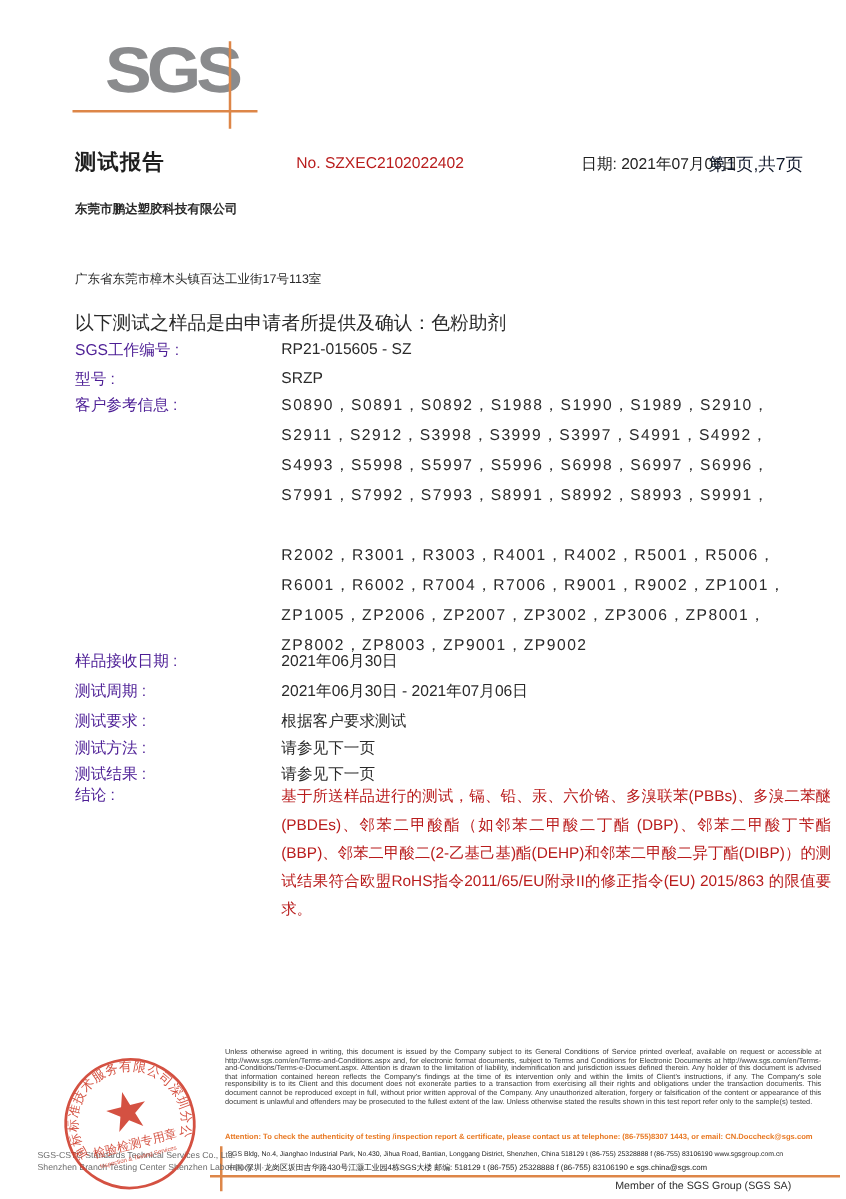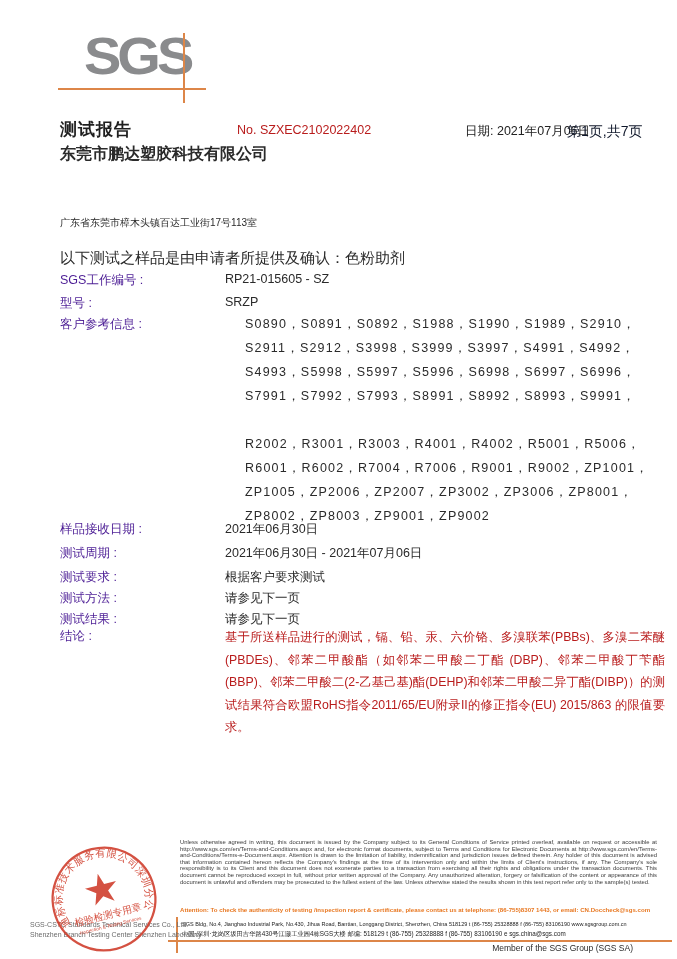--- a/index.html
+++ b/index.html
@@ -19,28 +19,28 @@
   .rule{background:#dd8648;}
   .logo-hline{left:58px;top:88px;width:148px;height:2px;}
   .logo-vline{left:183px;top:33px;width:2px;height:70px;}
 
   
   .title{left:60px;top:118px;font-size:17px;font-weight:700;color:#1f1f1f;letter-spacing:1px;}
   .report-no{left:225px;top:123px;font-size:12.5px;color:#b91c1c;margin-left:12px;}
   .report-date{left:420px;top:123px;font-size:12.5px;color:#222;margin-left:45px;}
   .report-page{left:567px;top:123px;font-size:14px;color:#0f172a;}
 
-  .company{left:60px;top:144px;font-size:16px;font-weight:600;color:#2a2a2a;}
+  .company{left:60px;top:160px;font-size:10px;font-weight:600;color:#2a2a2a;}
   .company-addr{left:60px;top:183px;font-size:10px;color:#2a2a2a;margin-top:33px;}
 
   .statement{left:60px;top:249px;font-size:15px;color:#2a2a2a;}
 
   .lbl{left:60px;font-size:12.5px;color:#4c1d95;white-space:nowrap;}
   .val{left:225px;font-size:12.5px;color:#2a2a2a;white-space:nowrap;}
-  .ref-line{left:225px;font-size:12.5px;color:#2a2a2a;letter-spacing:1.2px;white-space:nowrap;margin-left:20px;}
+  .ref-line{left:225px;font-size:12.5px;color:#2a2a2a;letter-spacing:1.2px;white-space:nowrap;}
   .conclusion{
     left:225px;top:626px;width:440px;font-size:12.3px;line-height:22.5px;
     color:#b91c1c;text-align:justify;
   }
 
   
   .disclaimer{
     left:180px;top:839px;width:477px;font-size:5.9px;line-height:6.6px;
     color:#3c3c3c;text-align:justify;
   }

